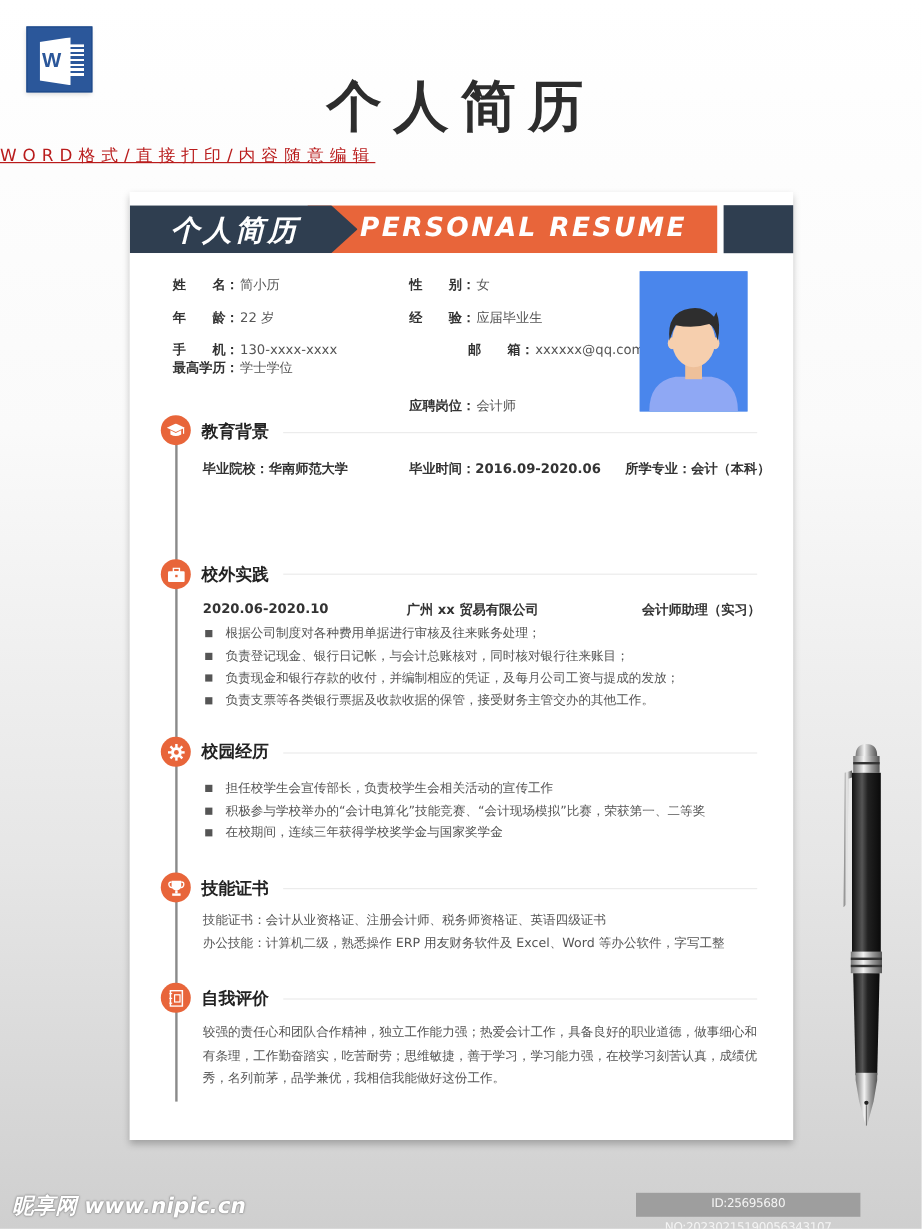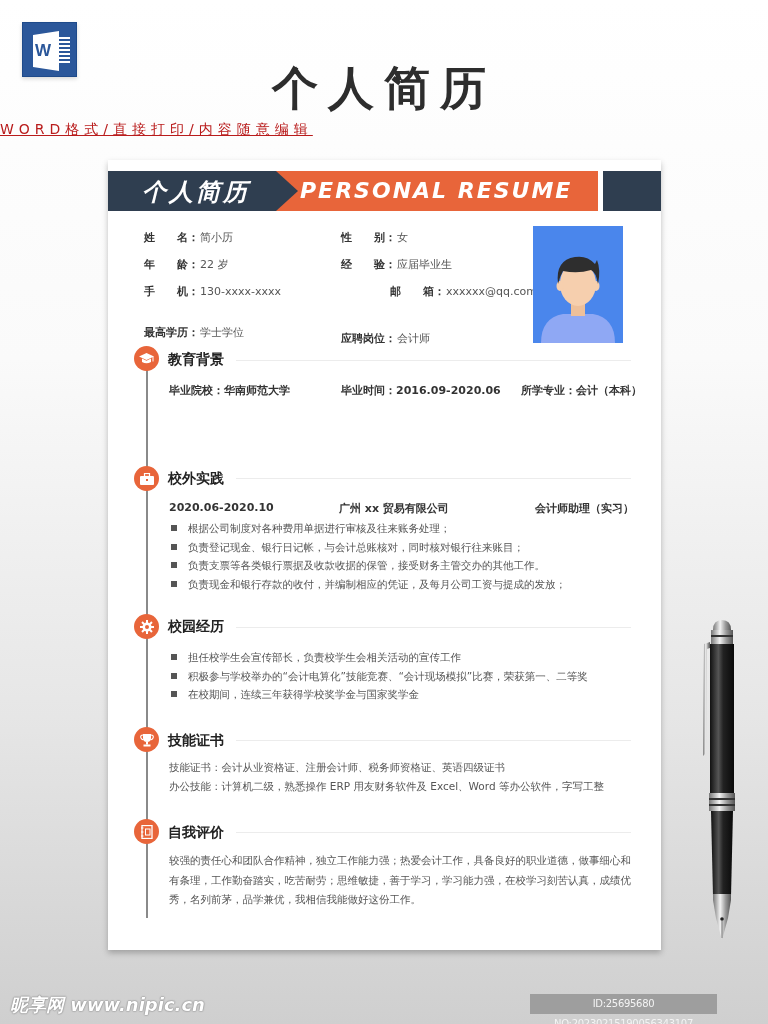--- a/index.html
+++ b/index.html
@@ -127,21 +127,21 @@
   </div>
   <div class="info" style="left:233px;top:97px;">
     <span class="lbl" style="width:56px">经　　验：</span><span>应届毕业生</span>
   </div>
   <div class="info" style="left:36px;top:124px;">
     <span class="lbl" style="width:56px">手　　机：</span><span>130-xxxx-xxxx</span>
   </div>
   <div class="info" style="left:248px;top:124px;margin-left:34px;">
     <span class="lbl" style="width:56px">邮　　箱：</span><span>xxxxxx@qq.com</span>
   </div>
-  <div class="info" style="left:36px;top:165px;">
+  <div class="info" style="left:36px;top:139px;">
     <span class="lbl" style="width:56px">最高学历：</span><span>学士学位</span>
   </div>
   <div class="info" style="left:233px;top:151px;margin-top:20px;">
     <span class="lbl" style="width:56px">应聘岗位：</span><span>会计师</span>
   </div>
 
   <div class="photo">
     <svg width="90" height="117" viewBox="0 0 90 117">
       <rect x="0" y="0" width="90" height="117" fill="#4a86ec"></rect>
       <path d="M8 117 Q8 92 30 88 L60 88 Q82 92 82 117 Z" fill="#8fa8f4"></path>
@@ -180,22 +180,22 @@
   <div class="sec-title" style="top:310px;">校外实践</div>
   <div class="sec-line" style="top:318px;"></div>
   <div class="row3" style="top:341px;">
     <span style="left:0">2020.06-2020.10</span>
     <span style="left:170px">广州 xx 贸易有限公司</span>
     <span style="left:366px">会计师助理（实习）</span>
   </div>
   <div class="bul" style="top:359px;">
     <div>根据公司制度对各种费用单据进行审核及往来账务处理；</div>
     <div>负责登记现金、银行日记帐，与会计总账核对，同时核对银行往来账目；</div>
+    <div>负责现金和银行存款的收付，并编制相应的凭证，及每月公司工资与提成的发放；</div>
     <div>负责支票等各类银行票据及收款收据的保管，接受财务主管交办的其他工作。</div>
-    <div>负责现金和银行存款的收付，并编制相应的凭证，及每月公司工资与提成的发放；</div>
   </div>
 
   <div class="sec-icon" style="top:454px;">
     <svg width="14" height="14" viewBox="0 0 14 14">
         <circle cx="7" cy="7" r="4.5" fill="#fff"></circle>
         <g fill="#fff">
           <rect x="6" y="0" width="2" height="3"></rect>
           <rect x="6" y="11" width="2" height="3"></rect>
           <rect x="0" y="6" width="3" height="2"></rect>
           <rect x="11" y="6" width="3" height="2"></rect>

